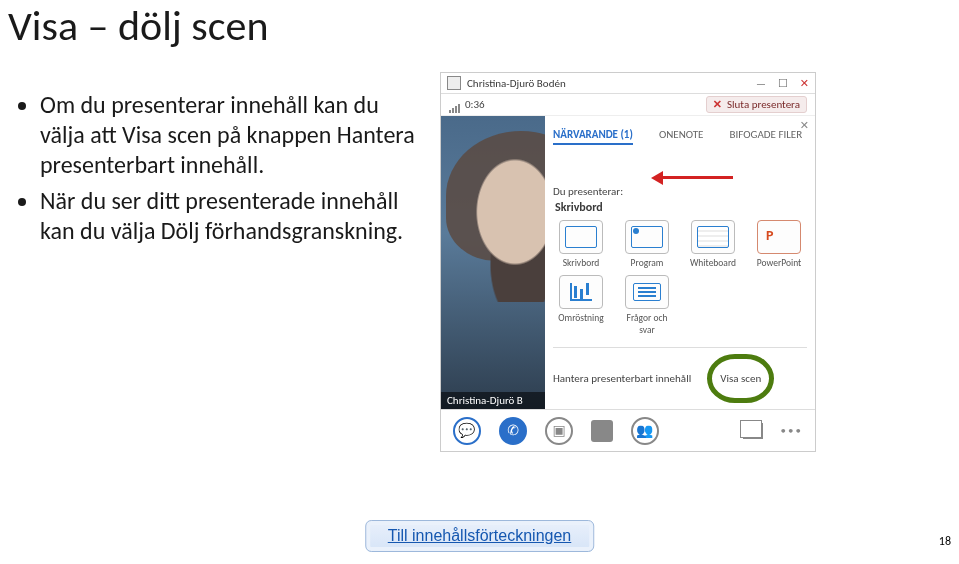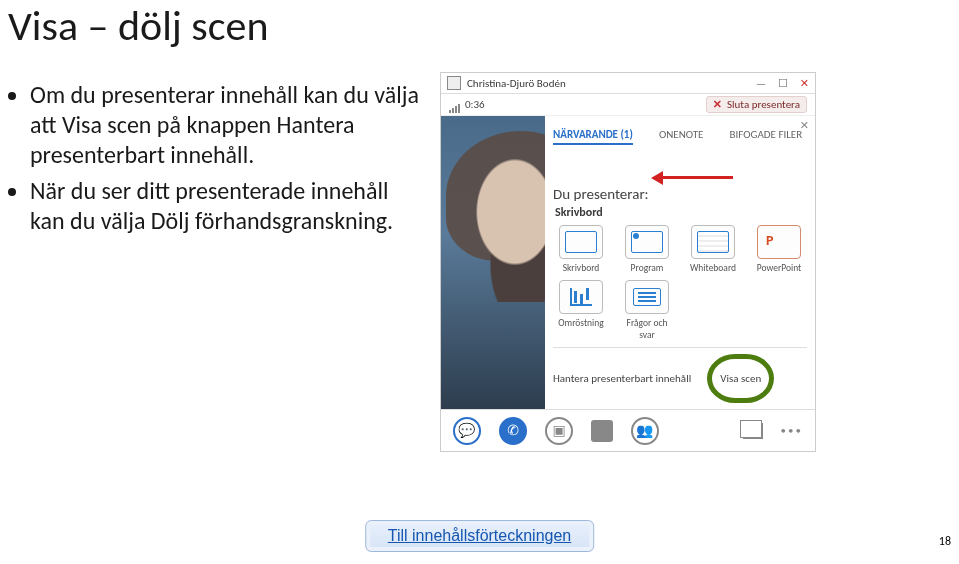--- a/index.html
+++ b/index.html
@@ -20,21 +20,21 @@
     font-weight: 400;
   }
   .bullets {
     position: absolute;
     left: 8px;
     top: 80px;
     font-size: 24px;
     width: 420px;
     line-height: 1.25;
   }
-  .bullets ul { margin: 0; padding-left: 22px; }
+  .bullets ul { margin: 10px; padding-left: 22px; }
   .bullets li { margin-bottom: 6px; }
   .bottom-btn {
     position: absolute;
     left: 50%;
     transform: translateX(-50%);
     bottom: 12px;
     background: linear-gradient(#e9f0fb, #d6e4f7);
     border: 1px solid #9db8db;
     border-radius: 6px;
     box-shadow: 0 0 0 4px #eaf1fb inset;
@@ -102,21 +102,21 @@
     position: absolute; left: 0; bottom: 0; right: 0; background: rgba(0,0,0,.55);
     color: #fff; padding: 2px 6px; font-size: 11px;
   }
   .panel {
     flex: 1; background: #fff; position: relative; padding: 6px 8px;
   }
   .panel .xx { position: absolute; right: 6px; top: 3px; color: #888; cursor: pointer;}
   .tabs { display: flex; gap: 26px; font-size: 11px; margin: 6px 0 8px 0; }
   .tabs .tab { color: #666; padding-bottom: 2px; cursor:pointer; }
   .tabs .tab.active { color: #2a6fc9; border-bottom: 2px solid #2a6fc9; font-weight: 600; }
-  .presenting-lbl { font-size: 15px; color: #444; margin-top: 40px; }
+  .presenting-lbl { font-size: 11px; color: #444; margin-top: 40px; }
   .presenting-val { font-size: 12px; font-weight: 600; margin: 2px 0 6px 2px; }
   .arrow-red {
     position: absolute; left: 108px; top: 54px; width: 80px; height: 14px;
   }
   .arrow-red::before {
     content:""; position:absolute; right:0; top:6px; width:70px; height:3px; background:#d32222;
   }
   .arrow-red::after {
     content:""; position:absolute; left:-2px; top:1px; width:0; height:0;
     border-top:7px solid transparent; border-bottom:7px solid transparent; border-right:12px solid #d32222;
@@ -204,20 +204,21 @@
     <div class="stop-present">
       <span class="x">✕</span>
       <span>Sluta presentera</span>
     </div>
   </div>
 
   <div class="main">
     <div class="video">
       <div class="hair"></div>
       <div class="face"></div>
+      <div class="caption">Christina-Djurö B</div>
     </div>
 
     <div class="panel">
       <span class="xx">✕</span>
       <div class="tabs">
         <span class="tab active">NÄRVARANDE (1)</span>
         <span class="tab">ONENOTE</span>
         <span class="tab">BIFOGADE FILER</span>
       </div>
       <div class="presenting-lbl">Du presenterar:</div>

